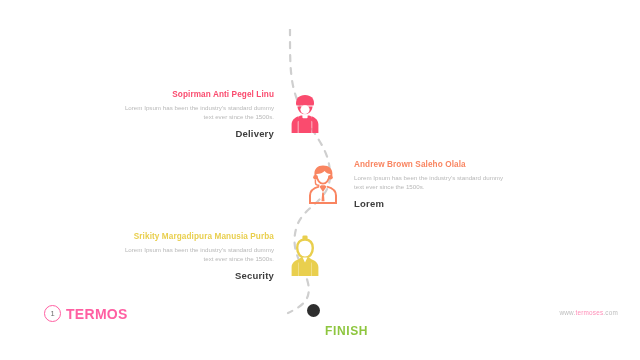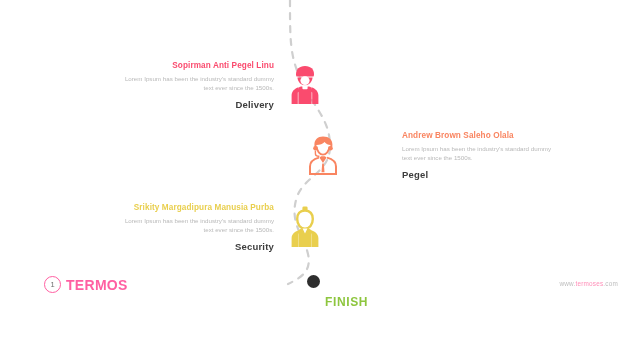--- a/index.html
+++ b/index.html
@@ -3,21 +3,21 @@
 <meta charset="utf-8">
 <style>
   html,body{margin:0;padding:0;}
   body{
     width:640px;height:360px;
     background:#ffffff;
     font-family:"Liberation Sans", sans-serif;
     overflow:hidden;
     position:relative;
   }
-  #stage{position:absolute;inset:0;width:640px;height:308px;}
+  #stage{position:absolute;inset:0;width:640px;height:308px;margin-top:29px;}
 
   
   .path-svg{position:absolute;left:0;top:0;width:640px;height:360px;pointer-events:none;}
 
   
   .step{position:absolute;display:flex;align-items:flex-start;}
   .step-text{display:flex;flex-direction:column;}
   .step-title{
     font-size:8.2px;font-weight:bold;letter-spacing:.1px;line-height:11px;
     white-space:nowrap;
@@ -34,21 +34,21 @@
   .align-left  .step-body,.align-left  .step-title,.align-left  .step-role{text-align:left;}
 
   .icon-wrap{width:42px;height:50px;flex:0 0 42px;display:flex;align-items:center;justify-content:center;}
 
   
   #step-delivery{left:124px;top:60px;}
   #step-delivery .step-title{color:#fa4b6e;}
   #step-delivery .icon-wrap{margin-left:10px;}
 
   
-  #step-driver{left:302px;top:130px;gap:48px;}
+  #step-driver{left:302px;top:130px;}
   #step-driver .step-title{color:#f98561;}
   #step-driver .icon-wrap{margin-right:10px;}
 
   
   #step-security{left:124px;top:202px;}
   #step-security .step-title{color:#e9cf4e;}
   #step-security .icon-wrap{margin-left:10px;}
 
   
   #finish{position:absolute;left:258px;top:275px;width:110px;text-align:right;}
@@ -104,21 +104,21 @@
         <circle cx="24.6" cy="14.2" r="2.2" fill="#f98561"></circle>
         <path d="M9.4 16.4v3.2c0 1.4 1.2 2.6 2.6 2.6h1.4" fill="none" stroke="#f98561" stroke-width="1.4"></path>
         <path d="M13 23.6C7.8 25 4 28 4 32.4V40h26v-7.6c0-4.4-3.8-7.4-9-8.8" fill="none" stroke="#f98561" stroke-width="2"></path>
         <path d="M13.4 23.4L17 29l3.6-5.6-1.8-1.2h-3.6z" fill="#f98561"></path>
         <path d="M16.2 29.6h1.6l.7 8.6h-3z" fill="#f98561"></path>
       </svg>
     </div>
     <div class="step-text">
       <div class="step-title">Andrew Brown Saleho Olala</div>
       <div class="step-body">Lorem Ipsum has been the industry's standard dummy text ever since the 1500s.</div>
-      <div class="step-role">Pegel</div>
+      <div class="step-role">Lorem</div>
     </div>
   </div>
 
   <div class="step align-right" id="step-security">
     <div class="step-text">
       <div class="step-title">Srikity Margadipura Manusia Purba</div>
       <div class="step-body">Lorem Ipsum has been the industry's standard dummy text ever since the 1500s.</div>
       <div class="step-role">Security</div>
     </div>
     <div class="icon-wrap">

